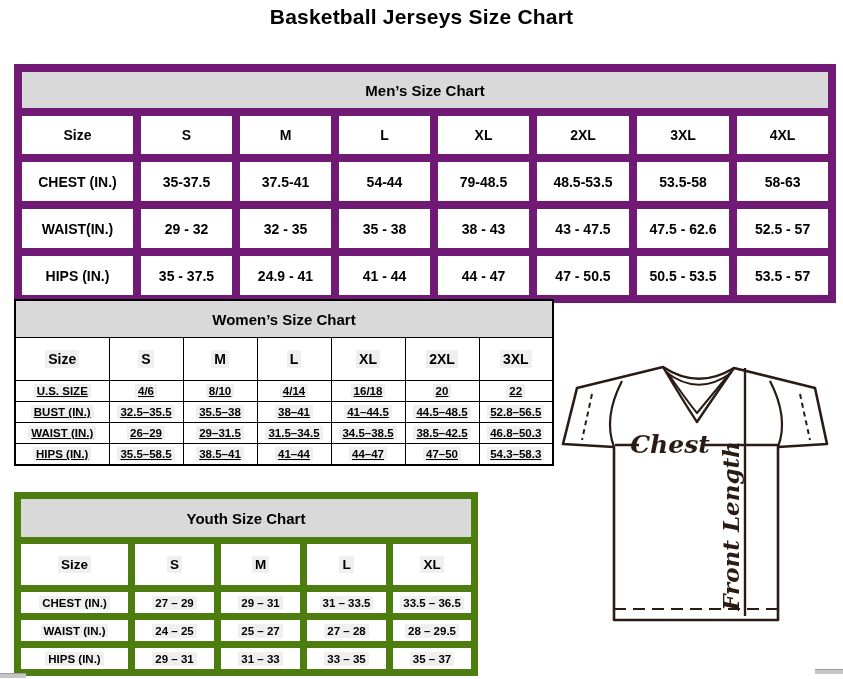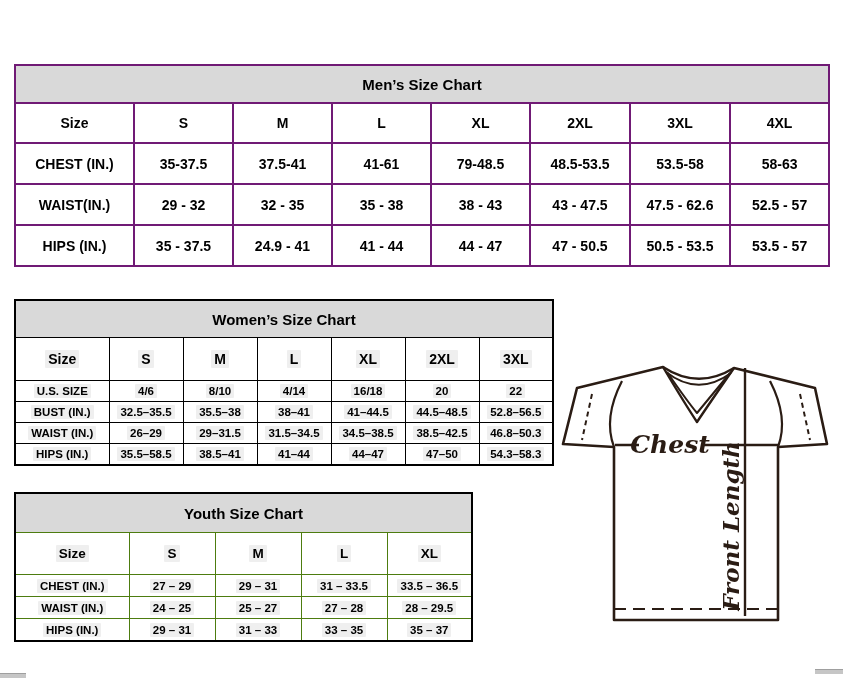--- a/index.html
+++ b/index.html
@@ -15,33 +15,33 @@
     position:absolute; border-collapse:collapse; table-layout:fixed;
     background:#fff; border:2px solid #000;
   }
   .tbl td {
     text-align:center; vertical-align:middle; font-weight:bold;
     color:#000; padding:0; overflow:hidden; white-space:nowrap;
   }
   .tbl .band td { background:#d9d9d9; font-size:15px; }
   
   .men { left:14px; top:64px; width:814px; }
-  .men td { border:2px solid #701a75; font-size:14px; }
+  .men td { border:8px solid #701a75; font-size:14px; }
   .men .band td { height:36px; }
   .men .size-row td { height:38px; }
   .men .data-row td { height:39px; }
   
   .women { left:14px; top:299px; width:538px; }
   .women td { border:1px solid #000; }
   .women .band td { height:36px;margin-left:20px; }
   .women .size-row td { height:42px; font-size:14px; }
-  .women .data-row td { height:20px; font-size:11.5px; }
+  .women .data-row td { height:20px; font-size:11.5px;text-decoration:underline; }
   
   .youth { left:14px; top:492px; width:457px; }
-  .youth td { border:1px solid #4d7c0f; }
+  .youth td { border:7px solid #4d7c0f; }
   .youth .band td { height:38px; }
   .youth .size-row td { height:41px; font-size:13.5px; }
   .youth .data-row td { height:21px; font-size:11.5px; }
   
   .hl { background:#efefef; padding:1px 3px; border-radius:1px; }
   
   .jersey { position:absolute; left:558px; top:356px; width:276px; height:274px; }
   .jersey path, .jersey line { fill:none; stroke:#2a1c14; }
   .jersey text {
     font-family:"DejaVu Serif", serif; font-style:italic; font-weight:bold;
@@ -50,20 +50,21 @@
   
   .sb { position:absolute; background:#c6c6c6; border-top:1px solid #9f9f9f; }
   .sb-left  { left:0;     top:673px; width:26px; height:4px; }
   .sb-right { left:815px; top:669px; width:28px; height:4px; }
 </style>
 </head>
 <body>
 
 <div class="canvas">
 
+  <h1 class="page-title">Basketball Jerseys Size Chart</h1>
 
   <table class="tbl men">
     <colgroup>
       <col style="width:119px">
         <col style="width:99px">
         <col style="width:99px">
         <col style="width:99px">
       <col style="width:99px">
         <col style="width:100px">
         <col style="width:100px">
@@ -80,21 +81,21 @@
         <td>L</td>
         <td>XL</td>
         <td>2XL</td>
         <td>3XL</td>
         <td>4XL</td>
       </tr>
       <tr class="data-row">
         <td>CHEST (IN.)</td>
         <td>35-37.5</td>
         <td>37.5-41</td>
-        <td>41-61</td>
+        <td>54-44</td>
         <td>79-48.5</td>
         <td>48.5-53.5</td>
         <td>53.5-58</td>
         <td>58-63</td>
       </tr>
       <tr class="data-row">
         <td>WAIST(IN.)</td>
         <td>29 - 32</td>
         <td>32 - 35</td>
         <td>35 - 38</td>

